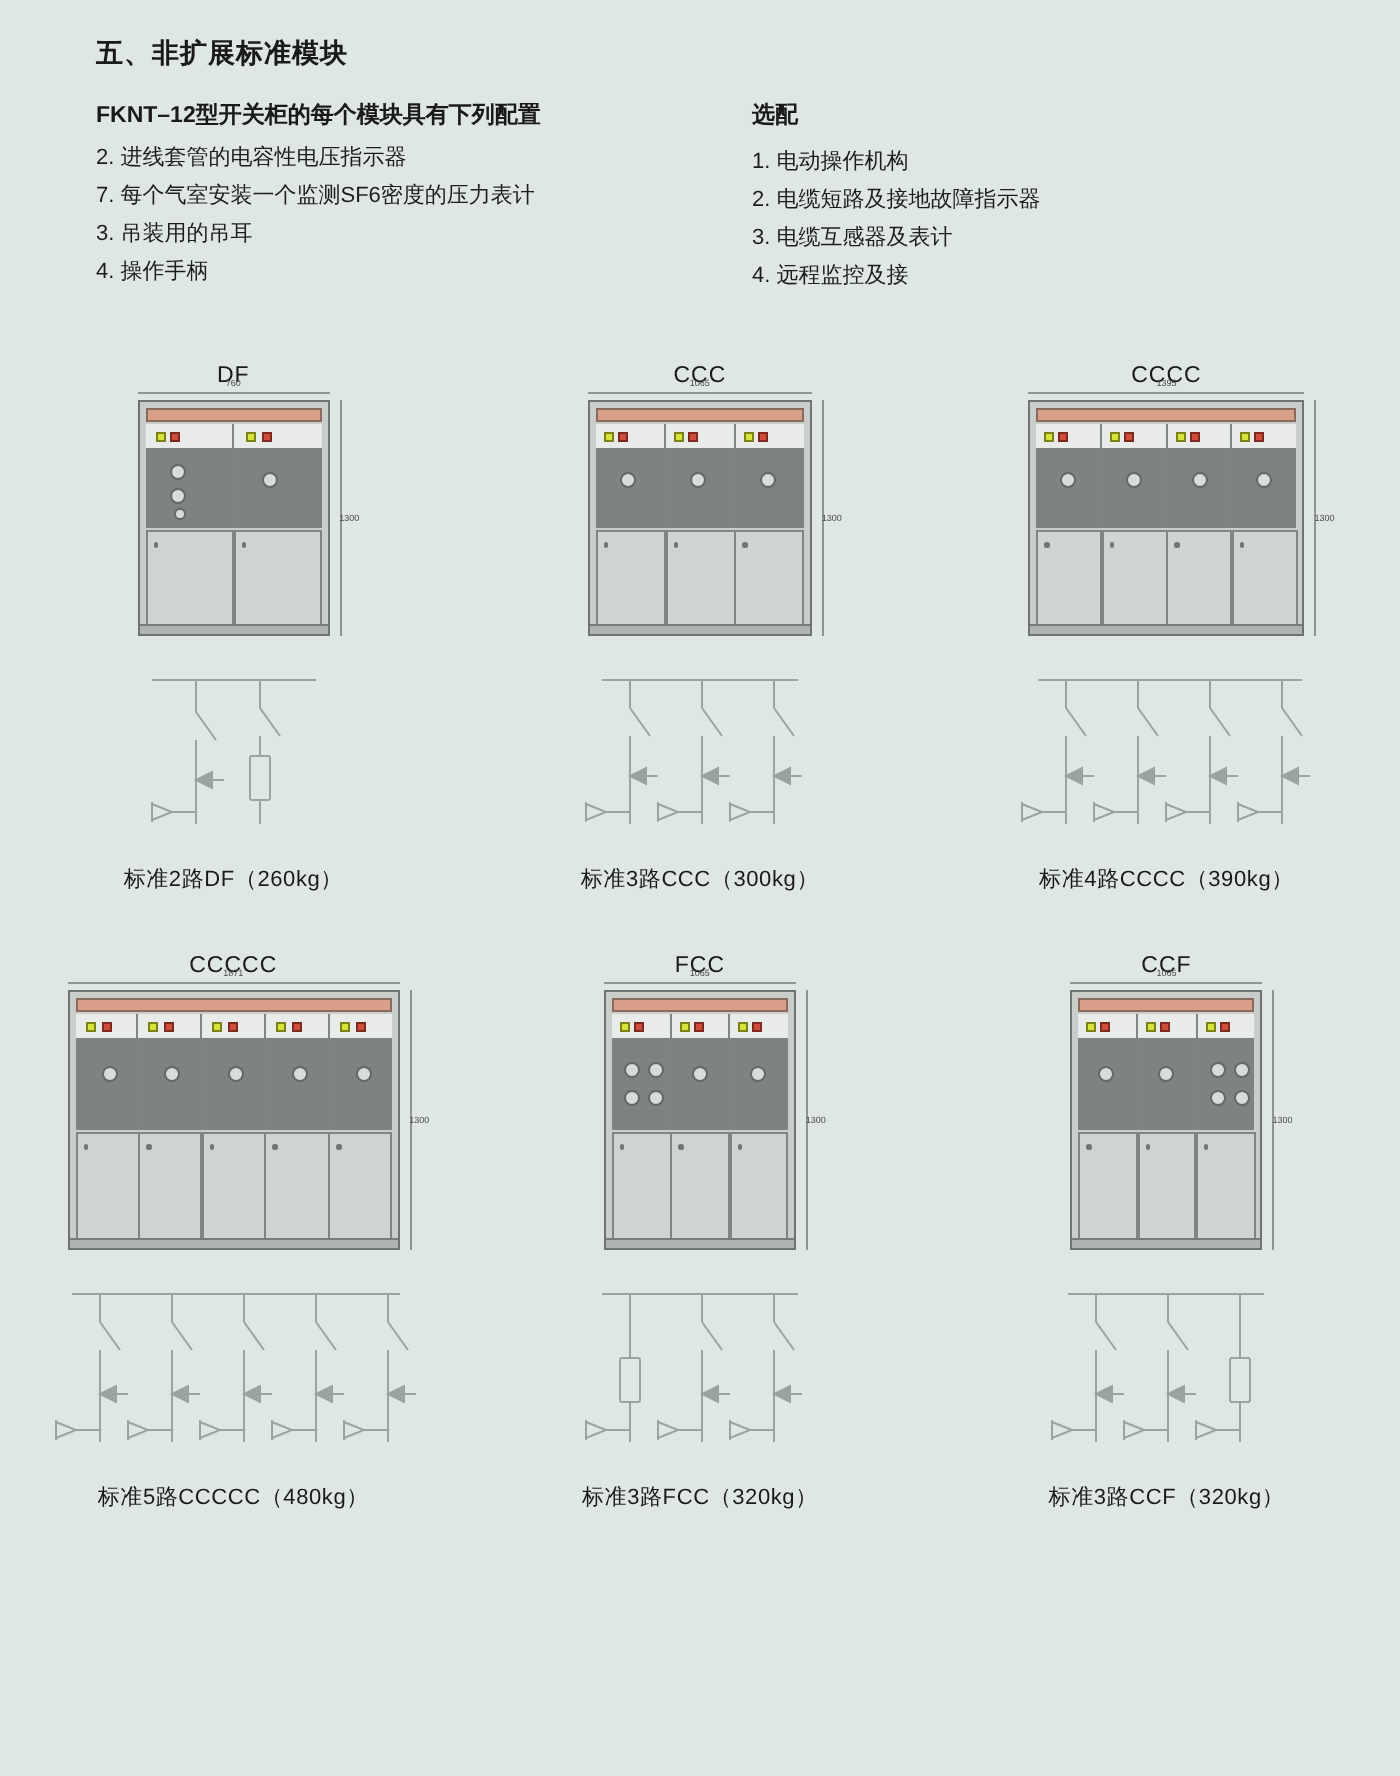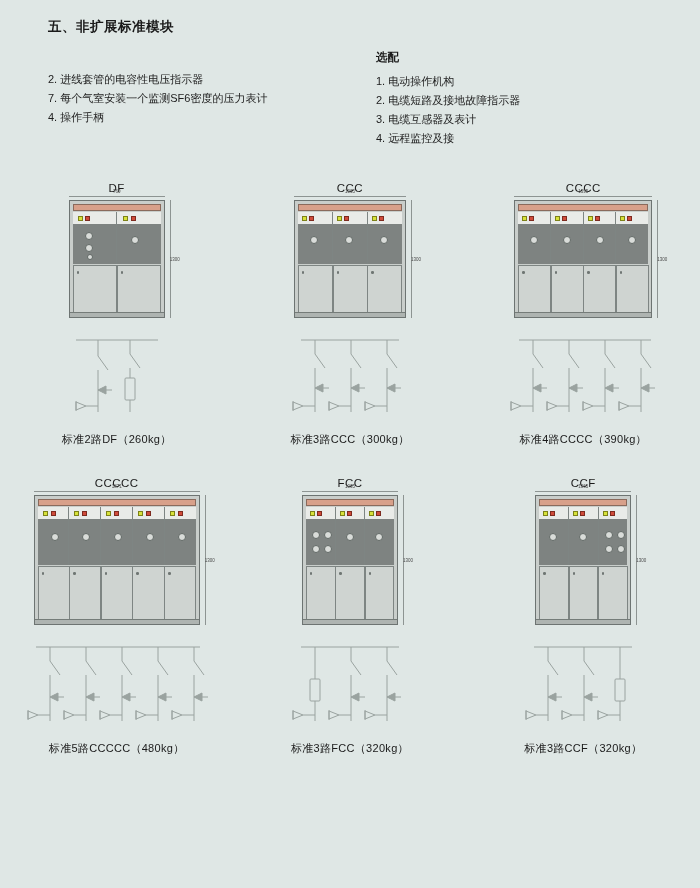--- a/index.html
+++ b/index.html
@@ -236,25 +236,27 @@
   }
   .row2 { margin-top: 30px; }
 </style>
 </head>
 <body>
 
 <div class="page">
 
   <div class="section-title">五、非扩展标准模块</div>
 
+  <div class="lead">FKNT–12型开关柜的每个模块具有下列配置</div>
 
   <div class="col-left">
     <ul class="bullet-list">
       <li>2. 进线套管的电容性电压指示器</li>
       <li>7. 每个气室安装一个监测SF6密度的压力表计</li>
+      <li>3. 吊装用的吊耳</li>
       <li>4. 操作手柄</li>
     </ul>
   </div>
 
   <div class="col-right">
     <div class="opt-title">选配</div>
     <ul class="bullet-list">
       <li>1. 电动操作机构</li>
       <li>2. 电缆短路及接地故障指示器</li>
       <li>3. 电缆互感器及表计</li>

